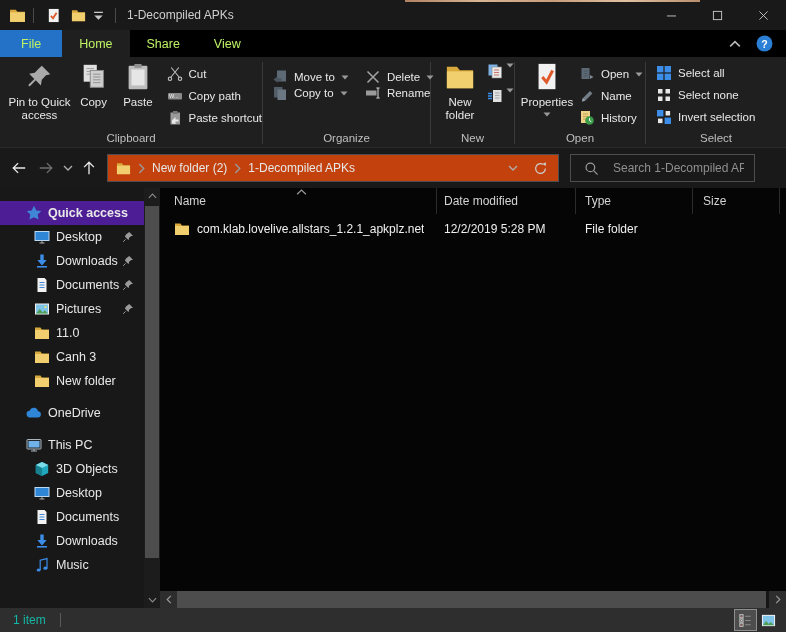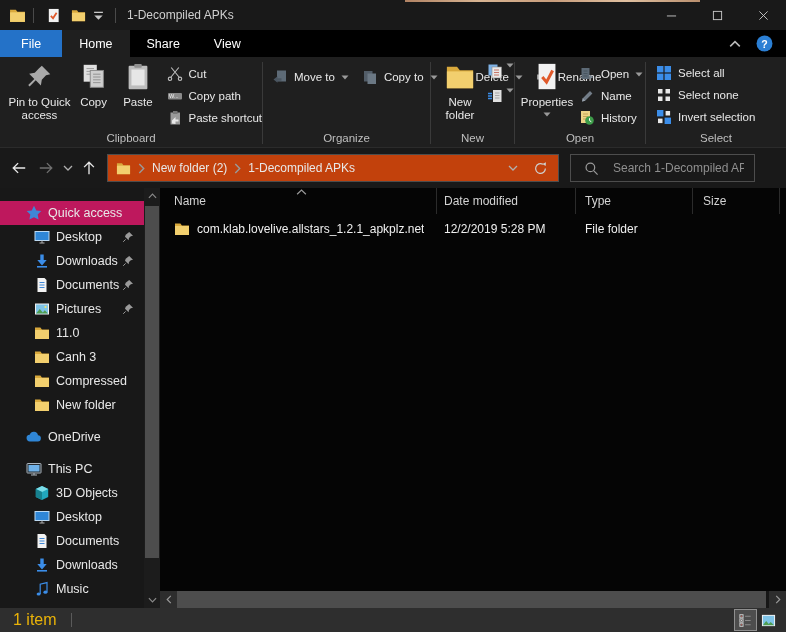--- a/index.html
+++ b/index.html
@@ -17,21 +17,21 @@
   .tb-icon.small{width:15px;height:15px;margin:0 5px;}
   .tb-caret{width:11px;height:10px;margin:2px 4px 0 2px;}
   .tb-sep{width:1px;height:15px;background:#4a4a4a;margin:0 7px;}
   .tb-title{margin-left:4px;color:#cfcfcf;font-size:12px;}
   .win-controls{margin-left:auto;display:flex;height:30px;}
   .win-btn{width:46px;height:30px;display:flex;align-items:center;justify-content:center;}
   .win-btn span{width:11px;height:11px;display:block;}
 
   
   .tabrow{height:27px;background:#000;display:flex;align-items:stretch;}
-  .tab{display:flex;align-items:center;padding:0 17px;font-size:12.5px;color:#ffffff;}
+  .tab{display:flex;align-items:center;padding:0 17px;font-size:12.5px;color:#bef264;}
   .tab-file{background:#2472c8;padding:0 21px;}
   .tab-active{background:#1f1f1f;}
   .ribbon-ctl{margin-left:auto;display:flex;align-items:center;gap:15px;padding-right:13px;}
   .rc-chev{width:12px;height:8px;color:#b8b8b8;}
   .rc-help{width:17px;height:17px;}
 
   
   .ribbon{height:91px;background:#1f1f1f;display:flex;border-bottom:1px solid #2b2b2b;}
   .rgroup{position:relative;height:100%;}
   .glabel{position:absolute;bottom:3px;left:0;right:0;text-align:center;color:#bfbfbf;font-size:11.5px;}
@@ -41,21 +41,21 @@
     font-size:11.5px;line-height:13px;color:#e8e8e8;}
   .ic32{width:30px;height:30px;margin-bottom:4px;flex:0 0 auto;}
   .ic16{width:16px;height:16px;flex:0 0 auto;}
   .smallcol{display:flex;flex-direction:column;padding-top:9px;gap:6px;}
   .smallbtn{display:flex;align-items:center;gap:6px;height:16px;font-size:11.5px;color:#e8e8e8;white-space:nowrap;}
   .caret{width:8px;height:5px;color:#9a9a9a;flex:0 0 auto;}
   .g-clipboard{width:262px;}
   .g-clipboard .grow{padding-left:7px;}
   .g-organize{width:167px;}
   .g-organize .grow{padding-left:9px;padding-top:5px;gap:0;}
-  .org-col{display:flex;flex-direction:row;gap:13px;padding-top:7px;}
+  .org-col{display:flex;flex-direction:column;padding-top:7px;}
   .org-sep{width:1px;background:#3a3a3a;margin:2px 8px 6px 8px;}
   .g-new{width:83px;}
   .g-new .grow{padding-left:4px;}
   .iconbtn-col{display:flex;flex-direction:column;gap:9px;padding-top:6px;margin-left:2px;}
   .iconbtn{display:flex;align-items:flex-start;gap:3px;}
   .g-open{width:130px;}
   .g-open .grow{padding-left:2px;}
   .g-select{width:140px;}
   .g-select .smallcol{padding-left:10px;padding-top:8px;}
 
@@ -81,21 +81,21 @@
   .searchbox input::placeholder{color:#8f8f8f;}
 
   
   .content{position:absolute;top:188px;bottom:24px;left:0;right:0;display:flex;}
   .sidebar{width:160px;background:#181818;position:relative;padding-top:13px;flex:0 0 auto;}
   .srow{height:24px;width:144px;display:flex;align-items:center;position:relative;color:#e8e8e8;font-size:12.5px;}
   .srow .sic{position:absolute;left:26px;width:16px;height:16px;}
   .srow .slabel{margin-left:48px;white-space:nowrap;}
   .srow.child .sic{left:34px;}
   .srow.child .slabel{margin-left:56px;}
-  .srow.selected{background:#be185d;}
+  .srow.selected{background:#4c1d95;font-weight:bold;}
   .spin{position:absolute;right:10px;width:12px;height:12px;}
   .sgap{height:8px;}
   .side-scroll{position:absolute;top:0;right:0;bottom:0;width:16px;background:#1c1c1c;}
   .ss-arrow{position:absolute;left:0;width:16px;height:16px;display:flex;align-items:center;justify-content:center;color:#8a8a8a;}
   .ss-arrow span{width:9px;height:6px;}
   .ss-thumb{position:absolute;left:1px;right:1px;top:18px;height:352px;background:#4d4d4d;}
 
   .main{flex:1;background:#050505;position:relative;}
   .listhead{position:absolute;top:0;left:0;right:0;height:26px;display:flex;color:#d4d4d4;}
   .hcol{display:flex;align-items:center;padding-left:14px;border-right:1px solid #2b2b2b;position:relative;font-size:12px;}
@@ -112,21 +112,21 @@
   .fc-type{width:117px;padding-left:9px;}
   .fname{white-space:nowrap;overflow:hidden;}
   .hscroll{position:absolute;bottom:0;left:0;right:0;height:17px;background:#161616;}
   .hs-arrow{position:absolute;top:0;width:17px;height:17px;background:#2d2d2d;display:flex;align-items:center;justify-content:center;color:#9a9a9a;}
   .hs-arrow span{width:6px;height:9px;}
   .hs-left{left:0;}.hs-right{right:0;}
   .hs-thumb{position:absolute;top:0;left:17px;right:20px;height:17px;background:#4d4d4d;}
 
   
   .statusbar{position:absolute;bottom:0;left:0;right:0;height:24px;background:#2e2e2e;display:flex;align-items:center;padding-left:13px;}
-  .status-text{font-size:16px;color:#eab308;}
+  .status-text{font-size:12px;color:#14b8a6;}
   .status-sep{width:1px;height:14px;background:#5a5a5a;margin-left:14px;}
   .view-toggles{margin-left:auto;display:flex;gap:2px;margin-right:7px;}
   .vbtn{width:21px;height:20px;display:flex;align-items:center;justify-content:center;}
   .vbtn span{width:15px;height:15px;}
   .vbtn.active{background:#4d4d4d;outline:1px solid #8f8f8f;}
 </style>
 </head>
 <body>
 
 <div class="window">
@@ -647,29 +647,20 @@
           </span>
         <span class="slabel">Canh 3</span>
       </div>
       <div class="srow child">
         <span class="sic">
             <svg viewBox="0 0 16 16">
               <path d="M1 2.5h5.4l1.5 1.9H15V14H1z" fill="#d9a93c"></path>
               <path d="M1 5h14v9H1z" fill="#f2cf6e"></path>
             </svg>
           </span>
-        <span class="slabel">Compressed</span>
-      </div>
-      <div class="srow child">
-        <span class="sic">
-            <svg viewBox="0 0 16 16">
-              <path d="M1 2.5h5.4l1.5 1.9H15V14H1z" fill="#d9a93c"></path>
-              <path d="M1 5h14v9H1z" fill="#f2cf6e"></path>
-            </svg>
-          </span>
         <span class="slabel">New folder</span>
       </div>
       <div class="sgap"></div>
       <div class="srow">
         <span class="sic">
             <svg viewBox="0 0 20 13">
               <path d="M5.2 12a4.2 4.2 0 0 1-.6-8.4A5.4 5.4 0 0 1 15 4.4 3.8 3.8 0 0 1 14.6 12z" fill="#2f86d6"></path>
             </svg>
           </span>
         <span class="slabel">OneDrive</span>

